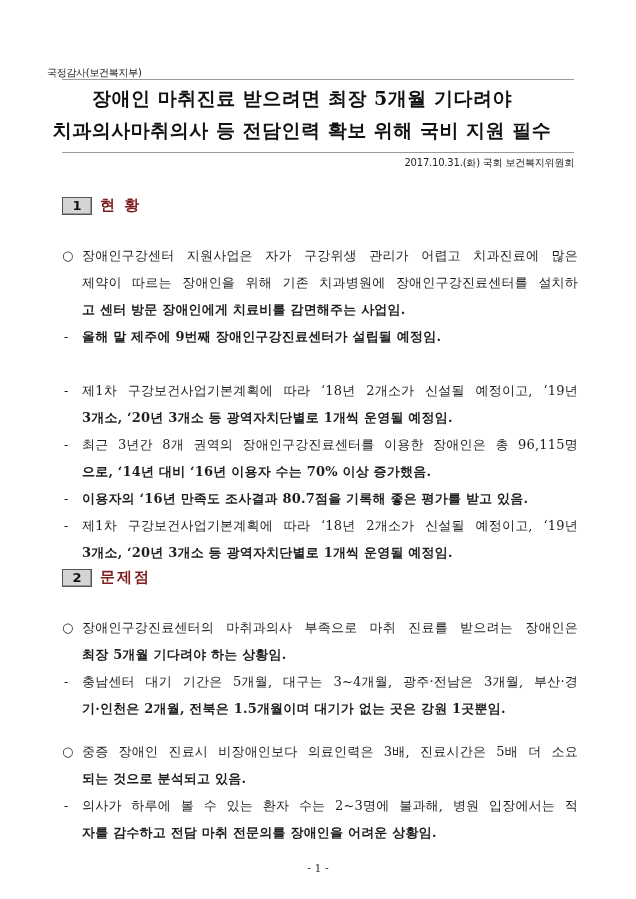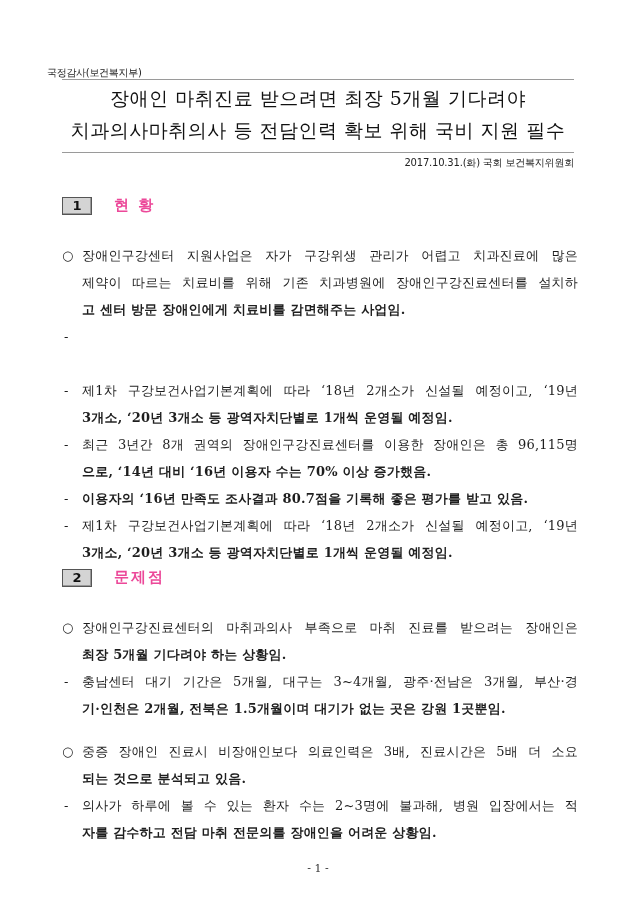--- a/index.html
+++ b/index.html
@@ -4,32 +4,32 @@
   <style>
     html, body { margin: 0; padding: 0; background: #ffffff; }
     body { width: 636px; height: 899px; position: relative; overflow: hidden;
       font-family: "DejaVu Serif", "Liberation Serif", serif; color: #1a1a1a; }
     .page { position: absolute; left: 0; top: 0; width: 636px; height: 899px; }
     .kicker { position: absolute; left: 47px; top: 66px; font-family: "DejaVu Sans", sans-serif;
       font-size: 10px; color: #222; letter-spacing: -0.3px; }
     .rule { position: absolute; left: 62px; width: 512px; height: 1px; background: #9a9a9a; }
     .rule.top { top: 79px; }
     .rule.mid { top: 152px; }
-    .title { position: absolute; left: 62px; width: 512px; text-align: center;
-      font-size: 19px; font-weight: normal; color: #111; letter-spacing: 0.5px; white-space: nowrap; }
+    .title { position: absolute; left: 46px; width: 512px; text-align: center;
+      font-size: 19px; font-weight: bold; color: #111; letter-spacing: 0.5px; white-space: nowrap; }
     .title.l1 { top: 86px; }
     .title.l2 { top: 118px; }
     .dateline { position: absolute; right: 62px; top: 156px; font-family: "DejaVu Sans", sans-serif;
       font-size: 10px; color: #222; letter-spacing: -0.2px; }
     .section { position: absolute; left: 62px; display: flex; align-items: center; }
     .secnum { width: 28px; height: 16px; background: #d4d4d4; border: 1px solid #555;
       font-family: "DejaVu Sans", sans-serif; font-size: 13px; font-weight: bold;
       text-align: center; line-height: 16px; color: #111; box-shadow: inset -1px -1px 0 #999; }
-    .sectitle { margin-left: 22px; font-family: "DejaVu Sans", sans-serif; font-size: 15px;
-      font-weight: bold; color: #ec4899; letter-spacing: 2px; }
+    .sectitle { margin-left: 8px; font-family: "DejaVu Sans", sans-serif; font-size: 15px;
+      font-weight: bold; color: #7f1d1d; letter-spacing: 2px; }
     .para { position: absolute; font-size: 13px; line-height: 27px; color: #1e1e1e;
       text-align: justify; letter-spacing: 0.2px; }
     .bullet-o { left: 62px; width: 516px; padding-left: 20px; box-sizing: border-box; }
     .bullet-o .mark { position: absolute; left: 0; top: 0; font-family: "DejaVu Sans", sans-serif; font-size: 13px; }
     .bullet-d { left: 62px; width: 516px; padding-left: 20px; box-sizing: border-box; }
     .bullet-d .mark { position: absolute; left: 2px; top: 0; }
     .line { display: block; white-space: nowrap; text-align-last: justify; }
     .line.last { text-align-last: left; font-weight: bold; }
     .pagenum { position: absolute; left: 0; width: 636px; text-align: center; top: 862px;
       font-size: 11px; color: #333; }
@@ -46,26 +46,27 @@
   <div class="dateline">2017.10.31.(화) 국회 보건복지위원회</div>
 
   <div class="section" style="top:196px;">
     <div class="secnum">1</div>
     <div class="sectitle">현 황</div>
   </div>
 
   <div class="para bullet-o" style="top:242px;">
     <span class="mark">○</span>
     <span class="line">장애인구강센터 지원사업은 자가 구강위생 관리가 어렵고 치과진료에 많은</span>
-    <span class="line">제약이 따르는 치료비를 위해 기존 치과병원에 장애인구강진료센터를 설치하</span>
+    <span class="line">제약이 따르는 장애인을 위해 기존 치과병원에 장애인구강진료센터를 설치하</span>
     <span class="line last">고 센터 방문 장애인에게 치료비를 감면해주는 사업임.</span>
   </div>
 
   <div class="para bullet-d" style="top:323px;">
     <span class="mark">-</span>
+    <span class="line last">올해 말 제주에 9번째 장애인구강진료센터가 설립될 예정임.</span>
   </div>
 
   <div class="para bullet-d" style="top:377px;">
     <span class="mark">-</span>
     <span class="line">제1차 구강보건사업기본계획에 따라 ‘18년 2개소가 신설될 예정이고, ‘19년</span>
     <span class="line last">3개소, ‘20년 3개소 등 광역자치단별로 1개씩 운영될 예정임.</span>
   </div>
 
   <div class="para bullet-d" style="top:431px;">
     <span class="mark">-</span>

